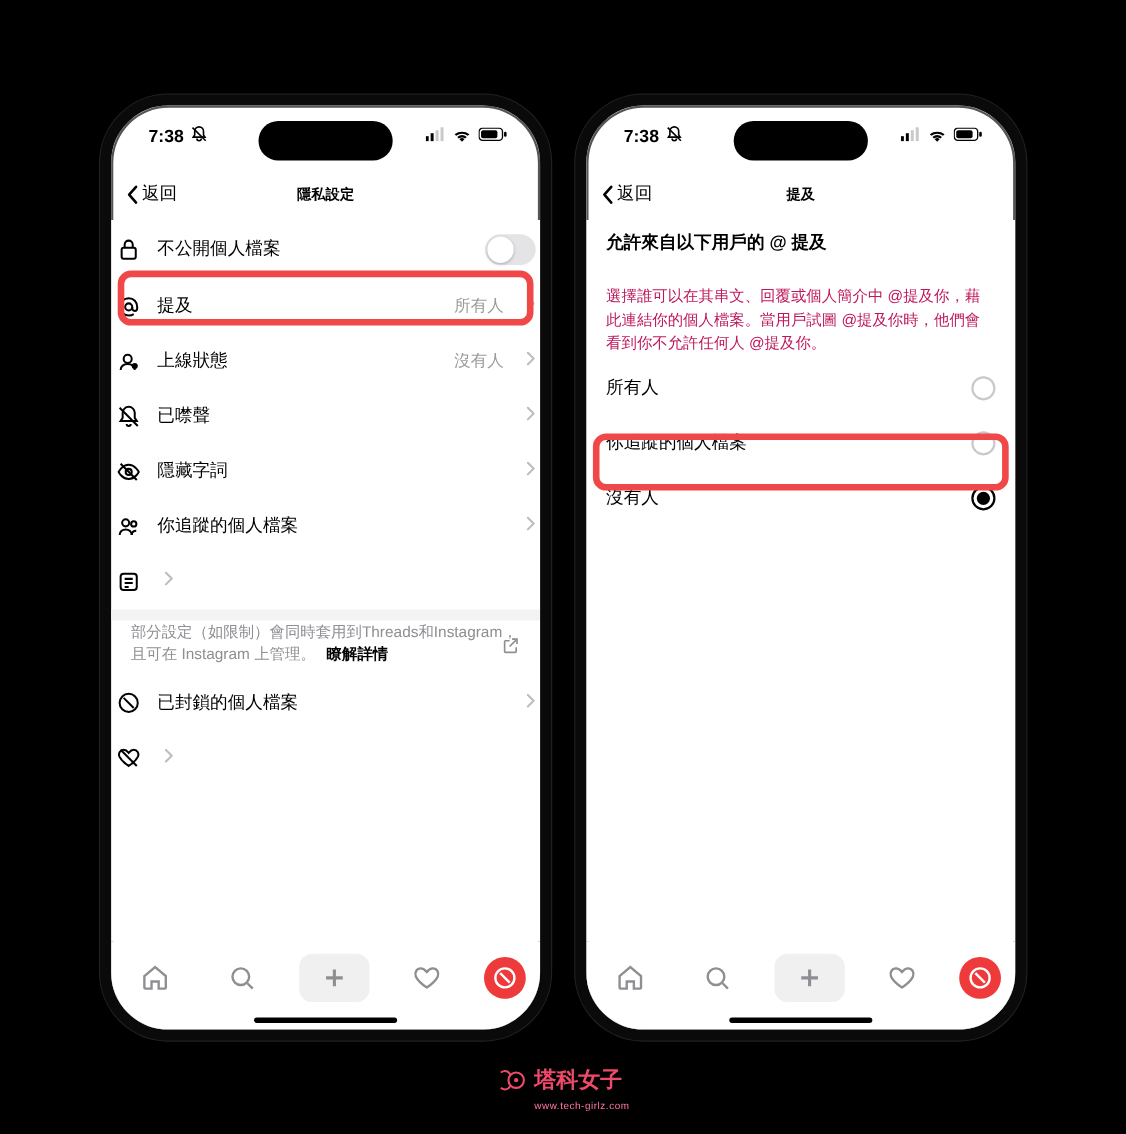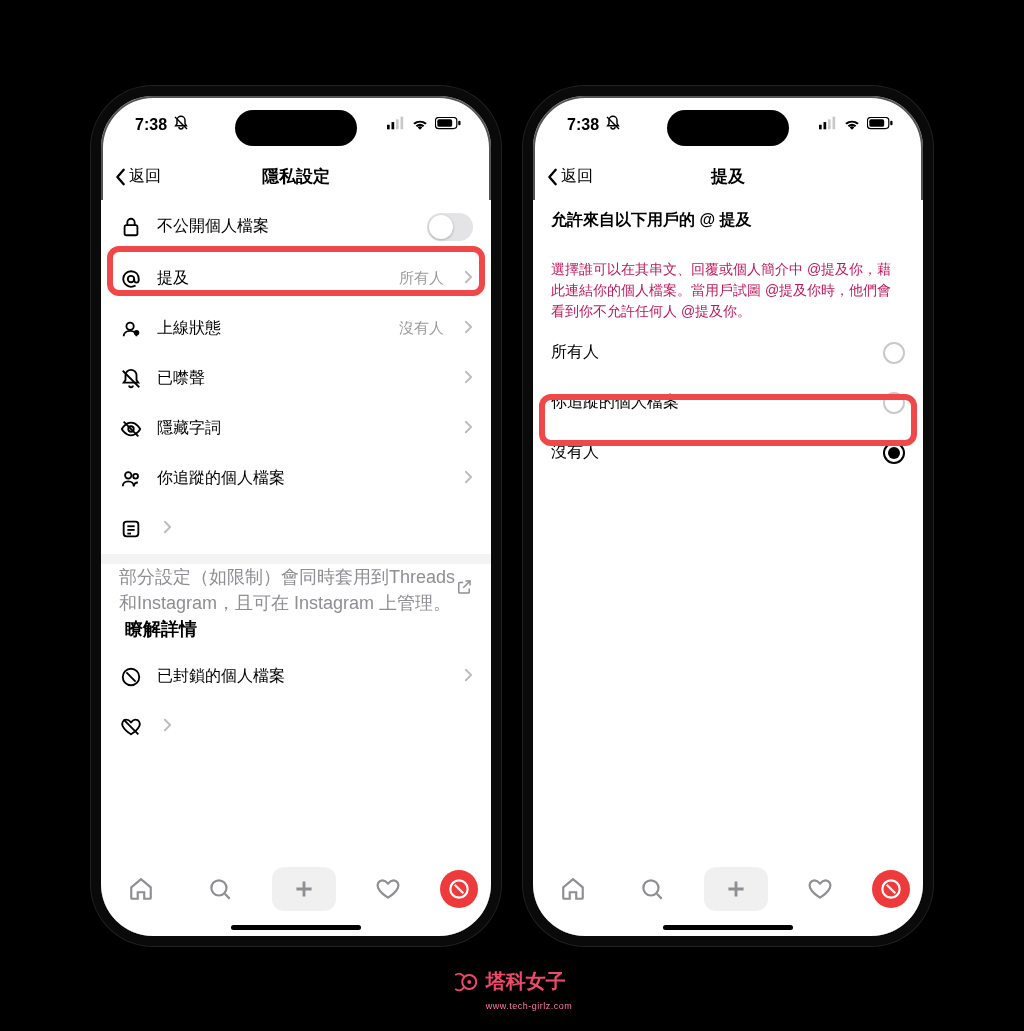--- a/index.html
+++ b/index.html
@@ -64,54 +64,54 @@
     align-items: center;
     padding: 0 14px;
   }
   .nav-back {
     display: flex; align-items: center; gap: 2px;
     font-size: 16px; color: #000; cursor: pointer;
   }
   .nav-title {
     position: absolute; left: 0; right: 0;
     text-align: center;
-    font-size: 17px; font-weight: 700; color: #000;
+    font-size: 13px; font-weight: 700; color: #000;
     pointer-events: none;
   }
   .content {
     position: absolute;
     top: 104px; left: 0; right: 0; bottom: 80px;
     overflow-y: auto;
     background: #fff;
   }
   .row {
     display: flex;
     align-items: center;
-    padding: 13px 18px;
+    padding: 13px 4px;
     font-size: 16px;
     color: #000;
     gap: 14px;
     position: relative;
   }
   .row .icon { width: 24px; height: 24px; flex: 0 0 24px; display:flex; align-items:center; justify-content:center; }
   .row .label { flex: 1; }
   .row .value { color: #9a9a9a; font-size: 15px; }
   .row .chev { color: #bdbdbd; margin-left: 6px; }
   .toggle {
     width: 46px; height: 28px; background: #e4e4e7; border-radius: 20px;
     position: relative;
   }
   .toggle::after {
     content:""; position:absolute; top:2px; left:2px;
     width:24px; height:24px; background:#fff; border-radius:50%;
     box-shadow: 0 1px 3px rgba(0,0,0,.25);
   }
   .section-divider { height: 10px; background: #f3f3f4; }
   .section-heading { padding: 14px 18px 2px; font-size: 16px; font-weight:700; }
-  .section-sub { padding: 0 18px 10px; font-size: 18px; color: #8e8e93; line-height:1.45; }
+  .section-sub { padding: 0 18px 10px; font-size: 14px; color: #8e8e93; line-height:1.45; }
   .section-sub .link { color:#000; font-weight:600; }
   .external-icon { position:absolute; right:18px; top:14px; color:#777; }
   .highlight-red {
     position:absolute;
     border: 6px solid #f04848;
     border-radius: 12px;
     pointer-events:none;
     z-index: 15;
   }
   

